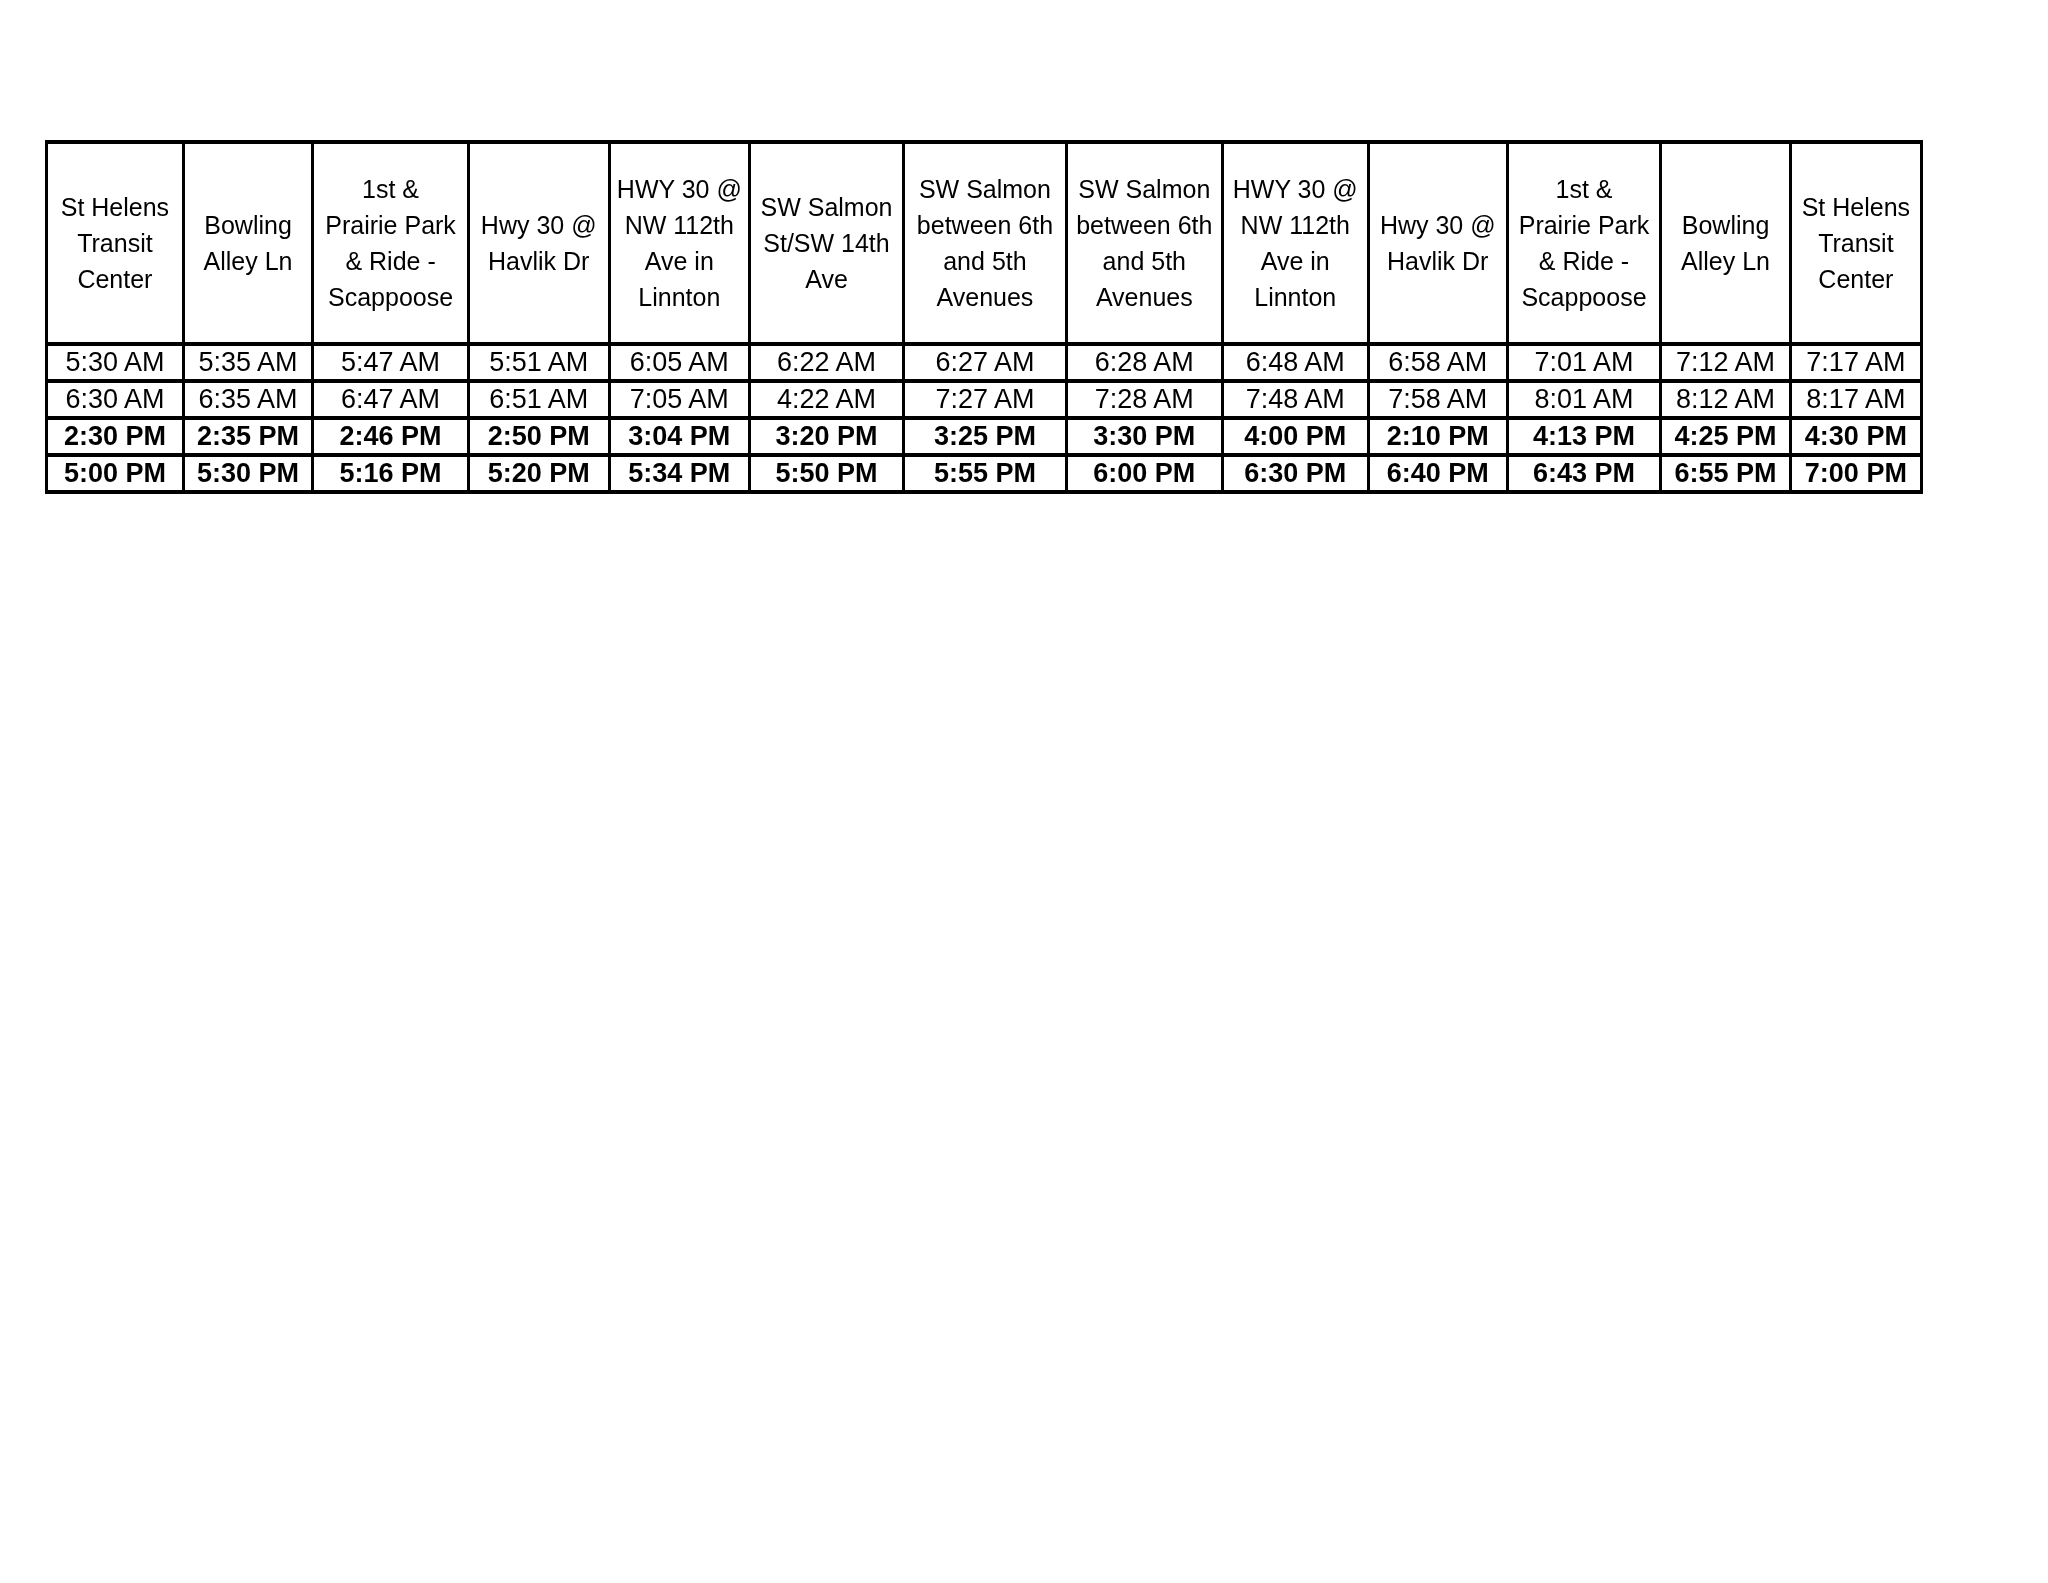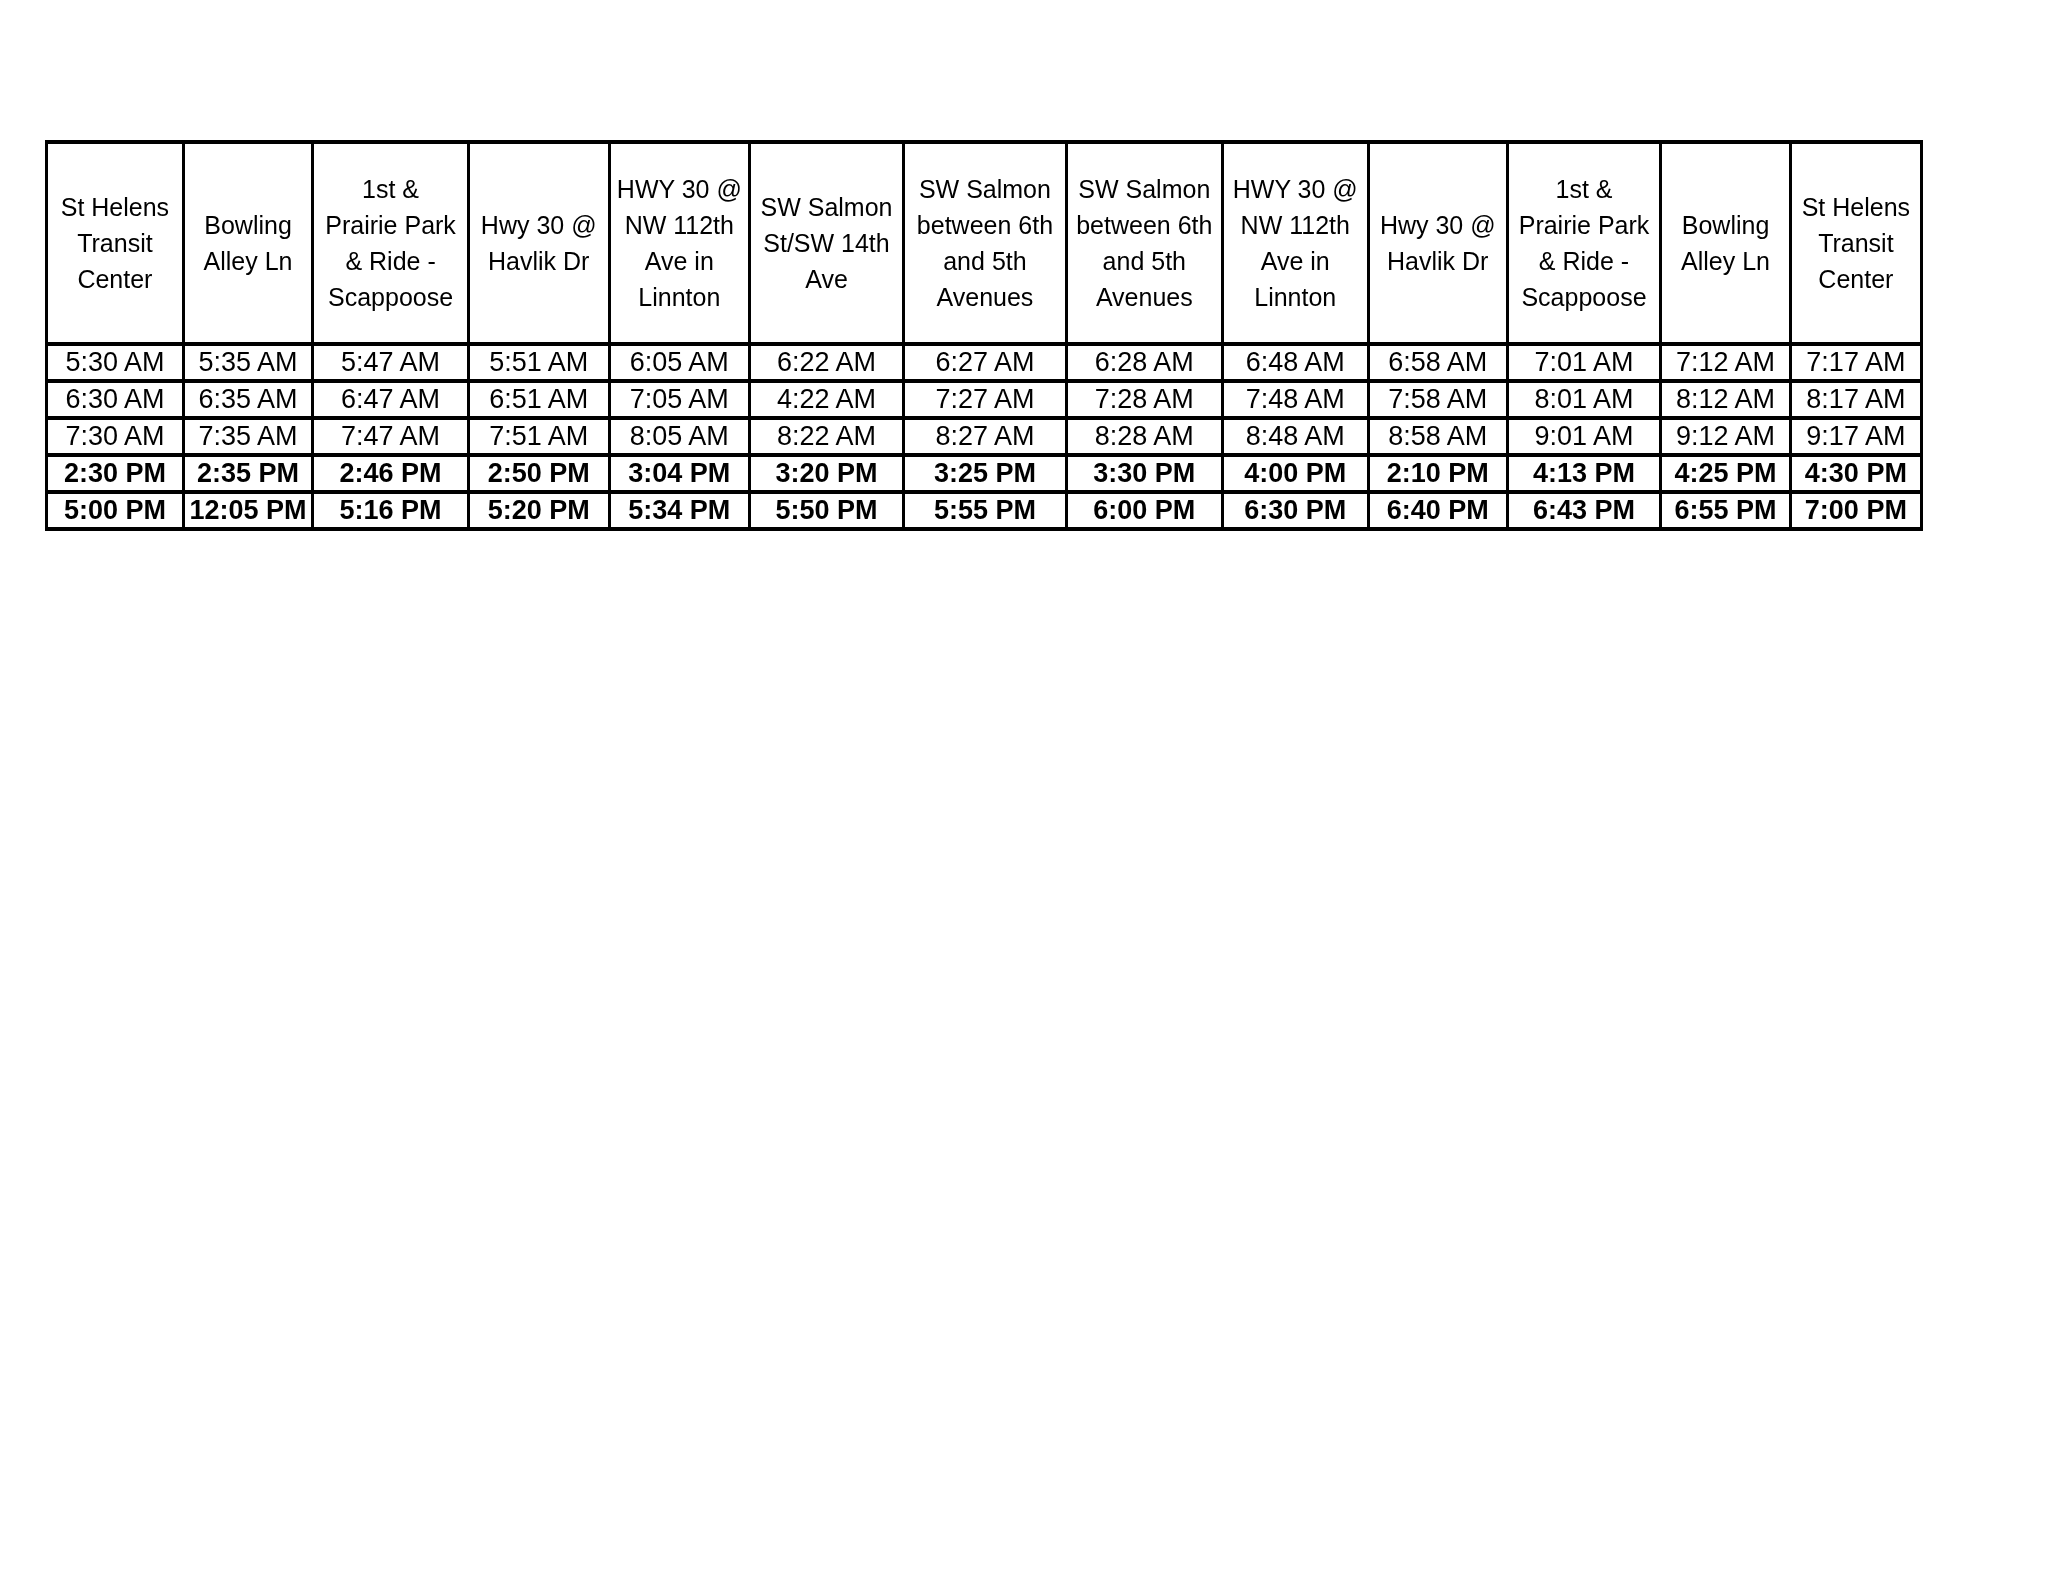--- a/index.html
+++ b/index.html
@@ -152,53 +152,38 @@
           <td>7:05 AM</td>
           <td>4:22 AM</td>
           <td>7:27 AM</td>
           <td>7:28 AM</td>
           <td>7:48 AM</td>
           <td>7:58 AM</td>
           <td>8:01 AM</td>
           <td>8:12 AM</td>
           <td>8:17 AM</td>
         </tr>
-        <tr>
-          <td>7:30 AM</td>
-          <td>7:35 AM</td>
-          <td>7:47 AM</td>
-          <td>7:51 AM</td>
-          <td>8:05 AM</td>
-          <td>8:22 AM</td>
-          <td>8:27 AM</td>
-          <td>8:28 AM</td>
-          <td>8:48 AM</td>
-          <td>8:58 AM</td>
-          <td>9:01 AM</td>
-          <td>9:12 AM</td>
-          <td>9:17 AM</td>
-        </tr>
         <tr class="pm">
           <td>2:30 PM</td>
           <td>2:35 PM</td>
           <td>2:46 PM</td>
           <td>2:50 PM</td>
           <td>3:04 PM</td>
           <td>3:20 PM</td>
           <td>3:25 PM</td>
           <td>3:30 PM</td>
           <td>4:00 PM</td>
           <td>2:10 PM</td>
           <td>4:13 PM</td>
           <td>4:25 PM</td>
           <td>4:30 PM</td>
         </tr>
         <tr class="pm">
           <td>5:00 PM</td>
-          <td>12:05 PM</td>
+          <td>5:30 PM</td>
           <td>5:16 PM</td>
           <td>5:20 PM</td>
           <td>5:34 PM</td>
           <td>5:50 PM</td>
           <td>5:55 PM</td>
           <td>6:00 PM</td>
           <td>6:30 PM</td>
           <td>6:40 PM</td>
           <td>6:43 PM</td>
           <td>6:55 PM</td>

